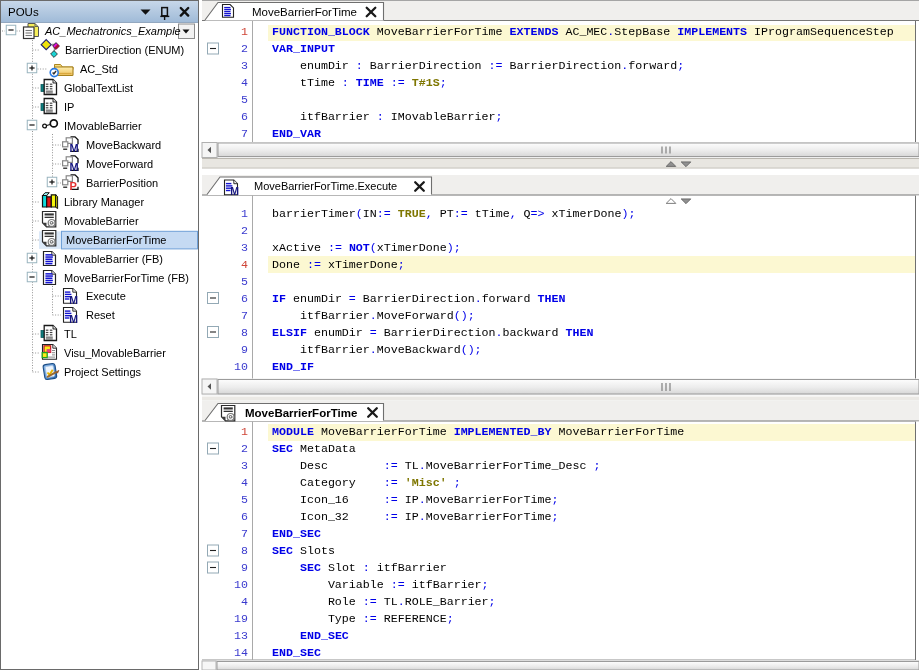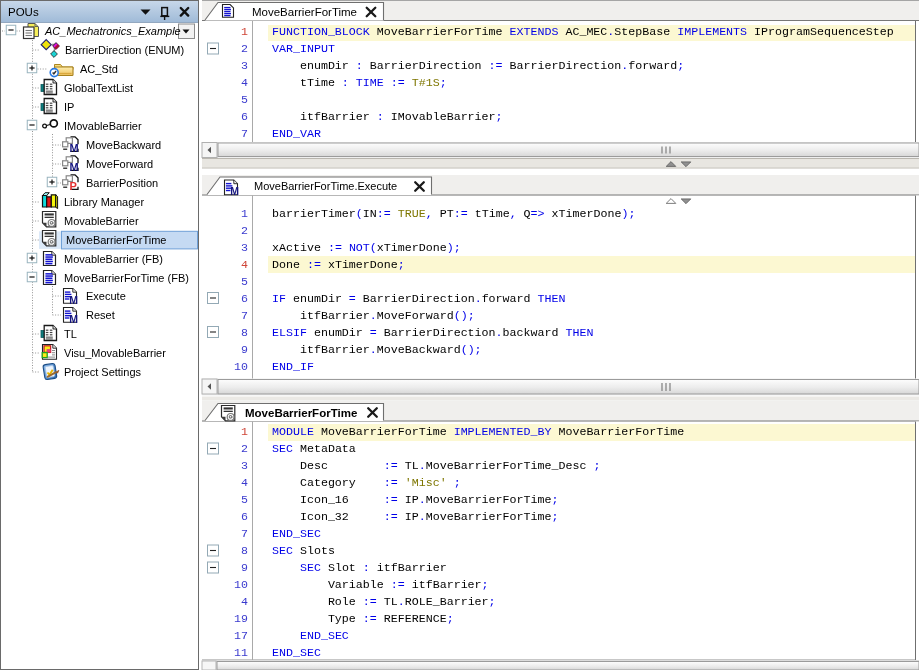--- a/index.html
+++ b/index.html
@@ -4,23 +4,23 @@
 #stage{position:absolute;left:0;top:0;width:919px;height:670px}
 #chrome{position:absolute;left:0;top:0}
 .ts{font-family:"Liberation Sans",sans-serif;font-size:11.5px;fill:#000}
 .tl{font-family:"Liberation Sans",sans-serif;font-size:11px;fill:#000}
 .ts2{font-family:"Liberation Sans",sans-serif;font-size:11px;fill:#000}
 .code{position:absolute;left:272px;font-family:"Liberation Mono",monospace;font-size:11.65px;line-height:17px;white-space:pre;color:#000}
 .code div{height:17px}
 .gut{position:absolute;left:202px;width:46px;text-align:right;font-family:"Liberation Mono",monospace;font-size:11.6px;line-height:17px;color:#3a3ace}
 .gut div{height:17px}
 .gut .cur{color:#cf4537}
-.k{color:#0000e8;font-weight:normal}
+.k{color:#0000e8;font-weight:bold}
 .o{color:#0000e8}
-.l{color:#7e7600;font-weight:normal}
+.l{color:#7e7600;font-weight:bold}
 .hl{position:absolute;left:268px;width:647px;height:17px;background:#fcf8d2}
 </style></head><body>
 <div id="stage">
 <svg id="chrome" width="919" height="670" viewBox="0 0 919 670">
 <rect x="199" y="0" width="720" height="670" fill="#ffffff"></rect>
 <defs>
 <linearGradient id="gthumb" x1="0" y1="0" x2="0" y2="1">
  <stop offset="0" stop-color="#fdfdfd"></stop>
           <stop offset="0.55" stop-color="#ececec"></stop>
           <stop offset="1" stop-color="#d7d7d7"></stop>
@@ -404,18 +404,18 @@
       <div>3</div>
       <div>4</div>
       <div>5</div>
       <div>6</div>
       <div>7</div>
       <div>8</div>
       <div>9</div>
       <div>10</div>
       <div>4</div>
       <div>19</div>
-      <div>17</div>
-      <div>11</div>
+      <div>13</div>
+      <div>14</div>
     </div>
     <div class="code" style="top:23px"><div><span class="k">FUNCTION_BLOCK</span> MoveBarrierForTime <span class="k">EXTENDS</span> AC_MEC<span class="o">.</span>StepBase <span class="k">IMPLEMENTS</span> IProgramSequenceStep</div><div><span class="k">VAR_INPUT</span></div><div>    enumDir <span class="o">:</span> BarrierDirection <span class="o">:=</span> BarrierDirection<span class="o">.</span>forward<span class="o">;</span></div><div>    tTime <span class="o">:</span> <span class="k">TIME</span> <span class="o">:=</span> <span class="l">T#1S</span><span class="o">;</span></div><div>&nbsp;</div><div>    itfBarrier <span class="o">:</span> IMovableBarrier<span class="o">;</span></div><div><span class="k">END_VAR</span></div></div>
     <div class="code" style="top:204.5px"><div>barrierTimer<span class="o">(</span>IN<span class="o">:=</span> <span class="l">TRUE</span><span class="o">,</span> PT<span class="o">:=</span> tTime<span class="o">,</span> Q<span class="o">=&gt;</span> xTimerDone<span class="o">);</span></div><div>&nbsp;</div><div>xActive <span class="o">:=</span> <span class="k">NOT</span><span class="o">(</span>xTimerDone<span class="o">);</span></div><div>Done <span class="o">:=</span> xTimerDone<span class="o">;</span></div><div>&nbsp;</div><div><span class="k">IF</span> enumDir <span class="o">=</span> BarrierDirection<span class="o">.</span>forward <span class="k">THEN</span></div><div>    itfBarrier<span class="o">.</span>MoveForward<span class="o">();</span></div><div><span class="k">ELSIF</span> enumDir <span class="o">=</span> BarrierDirection<span class="o">.</span>backward <span class="k">THEN</span></div><div>    itfBarrier<span class="o">.</span>MoveBackward<span class="o">();</span></div><div><span class="k">END_IF</span></div></div>
     <div class="code" style="top:423px"><div><span class="k">MODULE</span> MoveBarrierForTime <span class="k">IMPLEMENTED_BY</span> MoveBarrierForTime</div><div><span class="k">SEC</span> MetaData</div><div>    Desc        <span class="o">:=</span> TL<span class="o">.</span>MoveBarrierForTime_Desc <span class="o">;</span></div><div>    Category    <span class="o">:=</span> <span class="l">'Misc'</span> <span class="o">;</span></div><div>    Icon_16     <span class="o">:=</span> IP<span class="o">.</span>MoveBarrierForTime<span class="o">;</span></div><div>    Icon_32     <span class="o">:=</span> IP<span class="o">.</span>MoveBarrierForTime<span class="o">;</span></div><div><span class="k">END_SEC</span></div><div><span class="k">SEC</span> Slots</div><div>    <span class="k">SEC</span> Slot <span class="o">:</span> itfBarrier</div><div>        Variable <span class="o">:=</span> itfBarrier<span class="o">;</span></div><div>        Role <span class="o">:=</span> TL<span class="o">.</span>ROLE_Barrier<span class="o">;</span></div><div>        Type <span class="o">:=</span> REFERENCE<span class="o">;</span></div><div>    <span class="k">END_SEC</span></div><div><span class="k">END_SEC</span></div></div>
 </div>
 </body></html>

